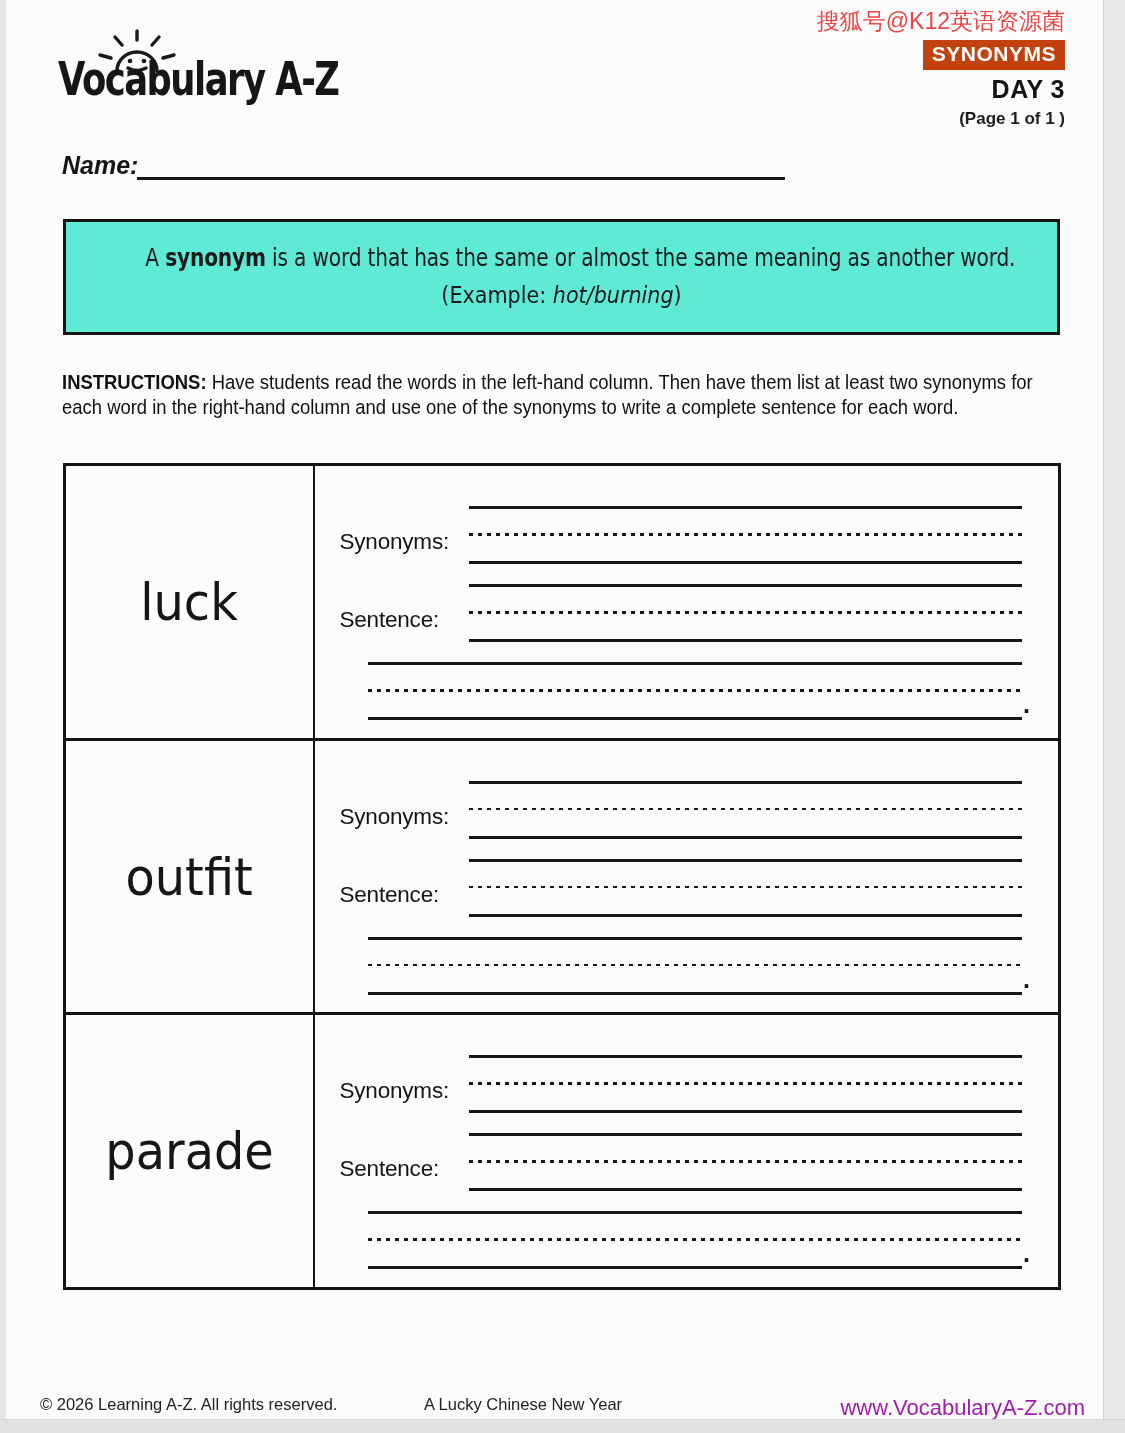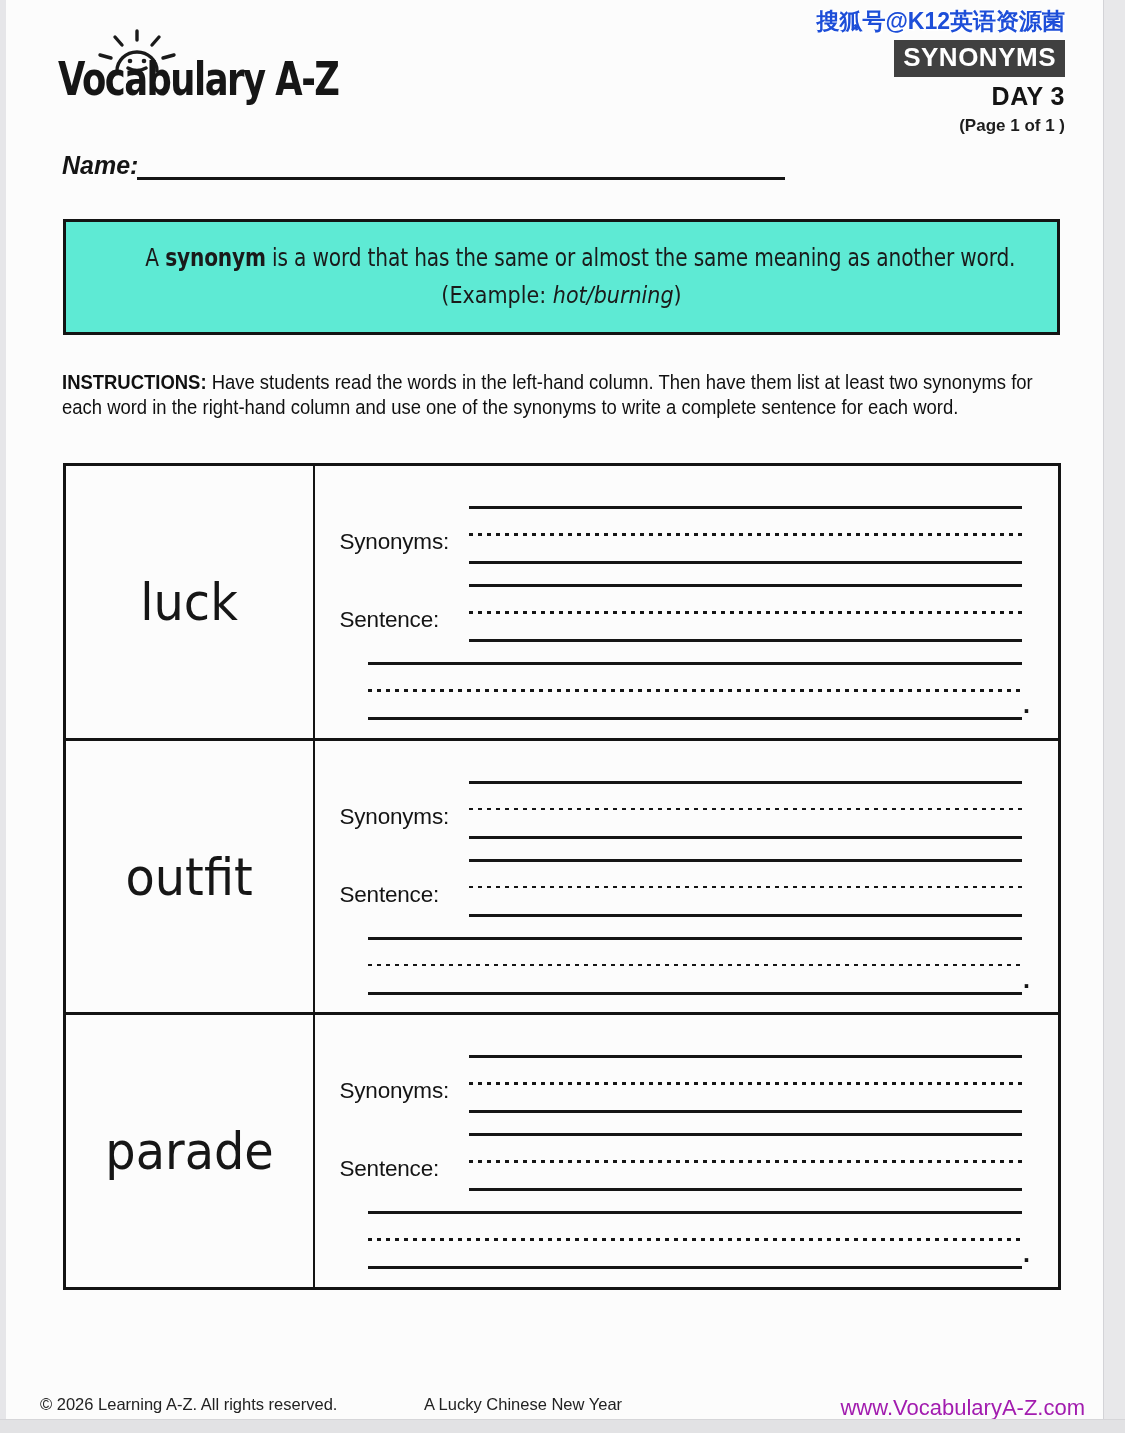--- a/index.html
+++ b/index.html
@@ -20,26 +20,26 @@
   .logo-text{
     position:absolute;left:0;top:24px;
     font-family:"DejaVu Sans",sans-serif;font-weight:700;font-size:46px;
     letter-spacing:-2px;transform:scaleX(0.77);transform-origin:left top;
     white-space:nowrap;color:#161616;
   }
 
   
   .header-right{position:absolute;top:6px;right:60px;text-align:right;}
   .watermark{
-    font-size:23px;font-weight:700;color:#1d4ed8;white-space:nowrap;
+    font-size:23px;font-weight:400;color:#ef4444;white-space:nowrap;
     text-shadow:1px 1px 0 #fff,-1px -1px 0 #fff,2px 2px 0 rgba(255,255,255,.85);
   }
   .badge{
-    display:inline-block;margin-top:3px;background:#404040;color:#fff;
-    font-weight:700;font-size:26px;padding:2px 9px 4px 9px;letter-spacing:.5px;
+    display:inline-block;margin-top:3px;background:#c2410c;color:#fff;
+    font-weight:700;font-size:21px;padding:2px 9px 4px 9px;letter-spacing:.5px;
   }
   .day{margin-top:5px;font-weight:700;font-size:25px;letter-spacing:.5px;color:#141414;}
   .pageinfo{margin-top:5px;font-weight:600;font-size:17px;color:#1d1d1d;}
 
   
   .name-label{position:absolute;left:62px;top:151px;font-weight:700;font-size:25px;color:#141414;font-style:italic;}
   .name-line{position:absolute;left:137px;top:177px;width:648px;height:3px;background:#161616;}
 
   
   .defbox{

